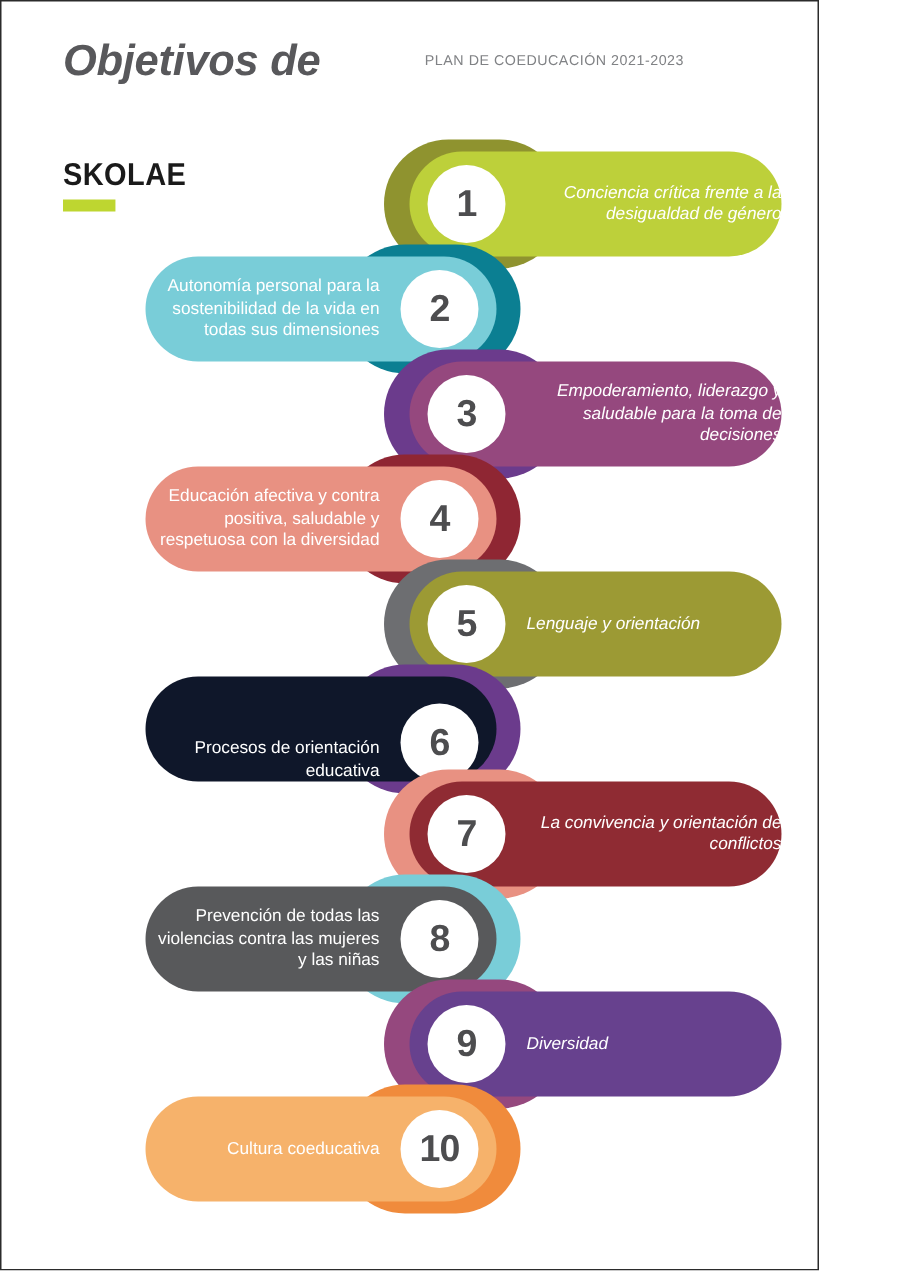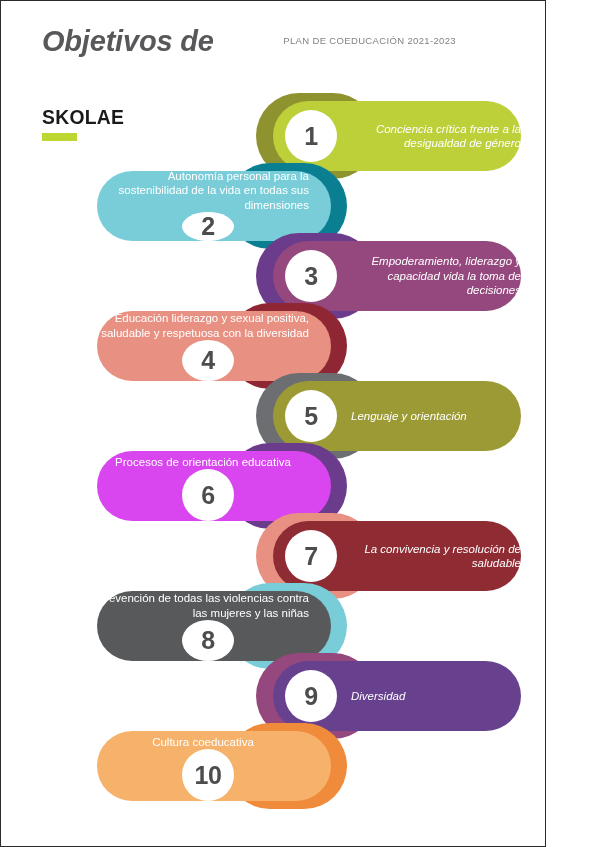--- a/index.html
+++ b/index.html
@@ -125,21 +125,21 @@
     left: 272px;
     width: 248px;
     padding-left: 8px;
     flex-direction: row;
     justify-content: flex-start;
   }
   .step.left .pill {
     left: 96px;
     width: 234px;
     padding-right: 8px;
-    flex-direction: column;
+    flex-direction: row;
     justify-content: flex-end;
   }
 
   .num-circle {
     width: 52px;
     height: 52px;
     min-width: 52px;
     border-radius: 50%;
     background: #ffffff;
     display: flex;
@@ -202,49 +202,49 @@
         <div class="shadow" style="background: rgb(11, 127, 146);"></div>
         <div class="pill" style="background: rgb(121, 205, 216);">
           <div class="label">Autonomía personal para la sostenibilidad de la vida en todas sus dimensiones</div>
           <div class="num-circle">2</div>
         </div>
       </div>
       <div class="step right">
         <div class="shadow" style="background: rgb(107, 59, 140);"></div>
         <div class="pill" style="background: rgb(149, 72, 126);">
           <div class="num-circle">3</div>
-          <div class="label">Empoderamiento, liderazgo y capacidad vida la toma de decisiones</div>
+          <div class="label">Empoderamiento, liderazgo y saludable para la toma de decisiones</div>
         </div>
       </div>
       <div class="step left">
         <div class="shadow" style="background: rgb(143, 38, 51);"></div>
         <div class="pill" style="background: rgb(232, 145, 130);">
-          <div class="label">Educación liderazgo y sexual positiva, saludable y respetuosa con la diversidad</div>
+          <div class="label">Educación afectiva y contra positiva, saludable y respetuosa con la diversidad</div>
           <div class="num-circle">4</div>
         </div>
       </div>
       <div class="step right">
         <div class="shadow" style="background: rgb(109, 110, 113);"></div>
         <div class="pill" style="background: rgb(156, 154, 52);">
           <div class="num-circle">5</div>
           <div class="label">Lenguaje y orientación</div>
         </div>
       </div>
       <div class="step left">
         <div class="shadow" style="background: rgb(107, 59, 140);"></div>
-        <div class="pill" style="background: #d946ef;">
+        <div class="pill" style="background: #0f172a; align-items: flex-end;">
           <div class="label">Procesos de orientación educativa</div>
           <div class="num-circle">6</div>
         </div>
       </div>
       <div class="step right">
         <div class="shadow" style="background: rgb(232, 145, 130);"></div>
         <div class="pill" style="background: rgb(143, 43, 51);">
           <div class="num-circle">7</div>
-          <div class="label">La convivencia y resolución de saludable</div>
+          <div class="label">La convivencia y orientación de conflictos</div>
         </div>
       </div>
       <div class="step left">
         <div class="shadow" style="background: rgb(121, 205, 216);"></div>
         <div class="pill" style="background: rgb(88, 89, 91);">
           <div class="label">Prevención de todas las violencias contra las mujeres y las niñas</div>
           <div class="num-circle">8</div>
         </div>
       </div>
       <div class="step right">

